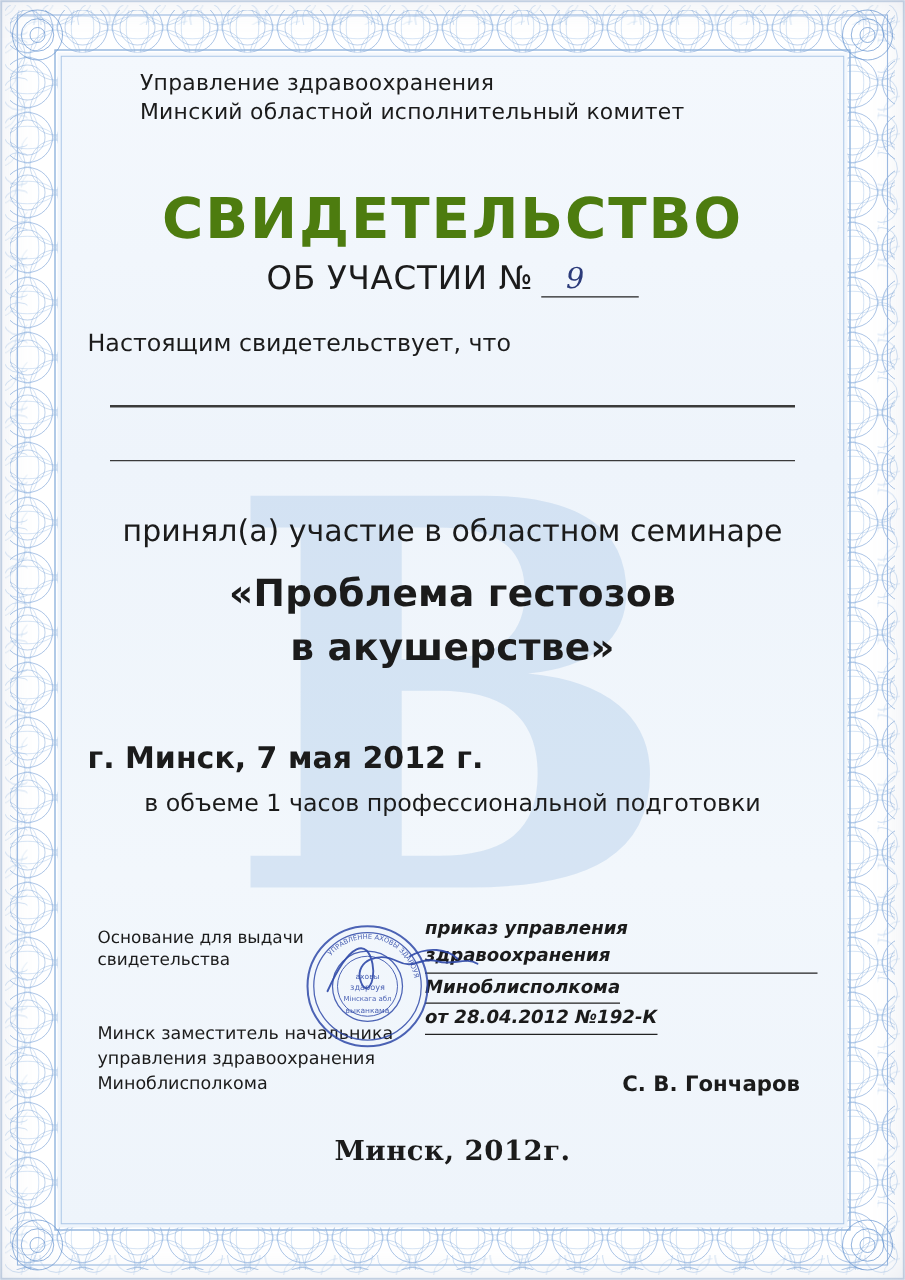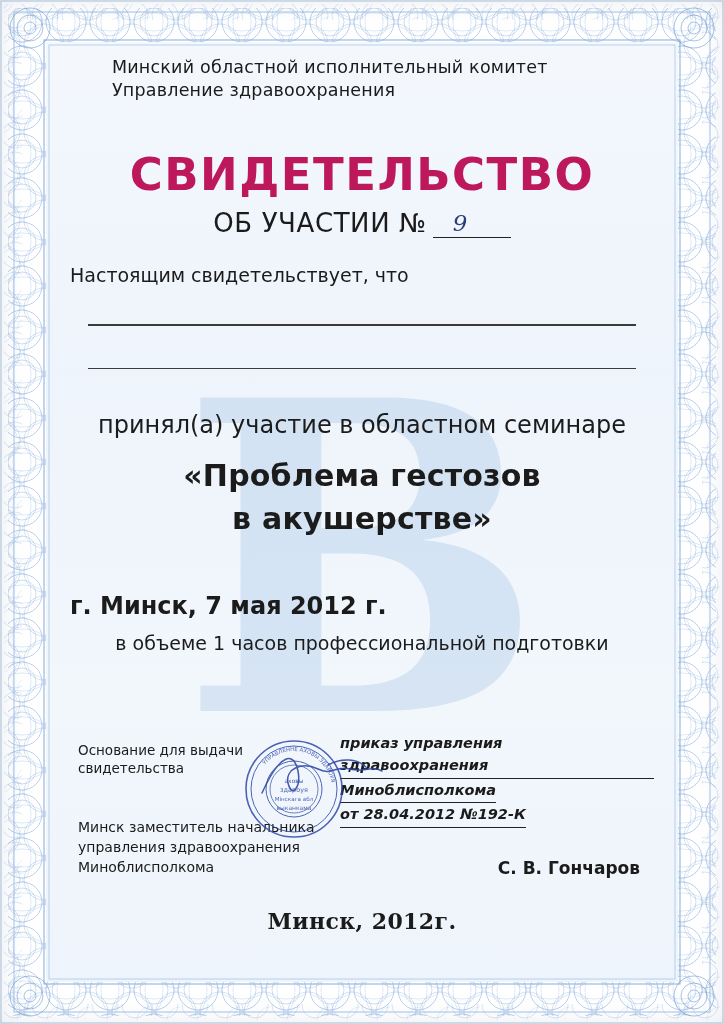--- a/index.html
+++ b/index.html
@@ -80,21 +80,21 @@
     margin-left: 42px;
     line-height: 1.32;
   }
 
   .title {
     text-align: center;
     font-size: 45px;
     font-weight: bold;
     letter-spacing: 1.5px;
     margin-top: 46px;
-    color: #be185d;
+    color: #4d7c0f;
   }
 
   .subtitle-row {
     display: flex;
     justify-content: center;
     align-items: flex-end;
     margin-top: 6px;
     gap: 6px;
   }
   .subtitle {
@@ -301,22 +301,22 @@
           <circle cx="694" cy="996" r="13"></circle>
           <circle cx="694" cy="996" r="6"></circle>
       </g>
     </svg>
   </div>
 
   <div class="watermark">В</div>
 
   <div class="content">
 
+    <div class="org-line">Управление здравоохранения</div>
     <div class="org-line">Минский областной исполнительный комитет</div>
-    <div class="org-line">Управление здравоохранения</div>
 
     <div class="title">СВИДЕТЕЛЬСТВО</div>
 
     <div class="subtitle-row">
       <div class="subtitle">ОБ УЧАСТИИ №</div>
       <div class="cert-number-wrap">
         <span class="cert-number">9</span>
       </div>
     </div>
 

